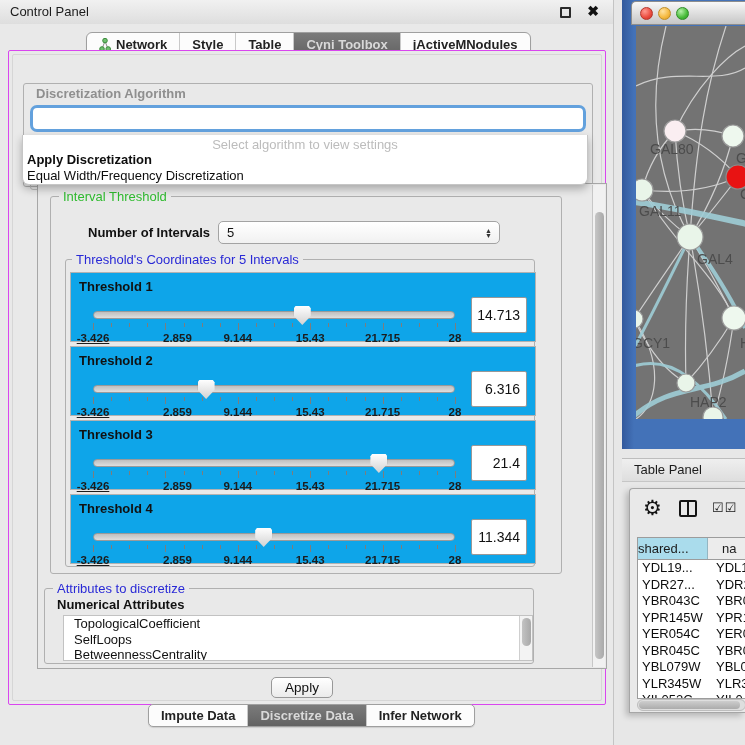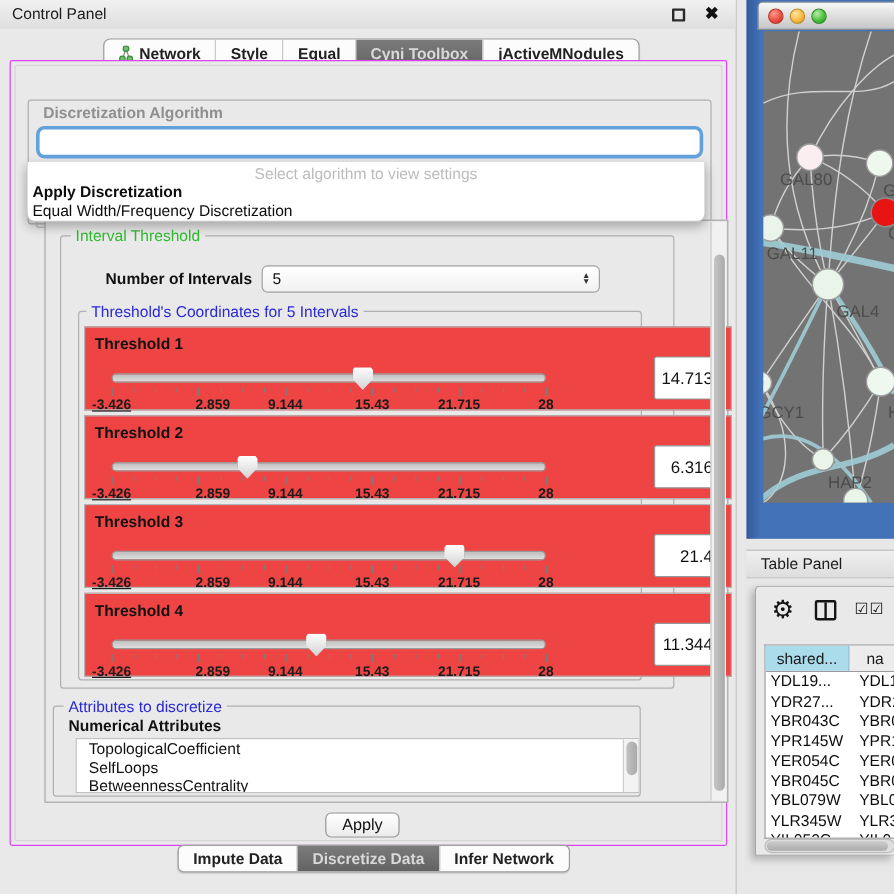--- a/index.html
+++ b/index.html
@@ -49,21 +49,21 @@
   .scroll-pane { position:absolute; left:28px; top:132px; width:570px; height:486px; border:1px solid #a7a7a7; background:#e9e9e9; }
   .v-scrollbar { position:absolute; right:1px; top:1px; bottom:1px; width:13px; background:#f1f1f1; border-left:1px solid #c7c7c7; }
   .v-scrollbar .thumb { position:absolute; left:1.5px; width:9px; top:27px; bottom:8px; border-radius:5px; background:linear-gradient(90deg,#c6c6c6,#a9a9a9); }
 
   .interval-group { left:12px; top:12px; width:512px; height:378px; }
   .num-intervals-label { position:absolute; left:37px; top:28px; font-size:13px; font-weight:bold; color:#111; }
   .num-intervals-combo { position:absolute; left:167px; top:24px; width:282px; height:23px; line-height:21px; }
   .thresh-group { left:14px; top:62px; width:470px; height:308px; }
   .thresh-group .group-title { left:6px;text-align:center; }
 
-  .threshold-panel { position:absolute; left:4px; width:540px; height:70px; background:#ef4444; border:1px solid #b2b2b2; }
+  .threshold-panel { position:absolute; left:4px; width:466px; height:70px; background:#0ea5e9; border:1px solid #b2b2b2; }
   .tp-label { position:absolute; left:8px; top:6px; font-size:13px; font-weight:bold; color:#111; }
   .slider-zone { position:absolute; left:22px; top:38px; width:362px; height:32px; }
   .slider-track { position:absolute; left:0; right:0; top:0; height:8px; border:1px solid #9a9a9a; border-radius:4px; background:linear-gradient(#bfbfbf,#dedede); }
   .slider-thumb { position:absolute; top:-6px; width:17px; height:19px; margin-left:-8px; background:linear-gradient(#fefefe,#d2d2d2); clip-path:polygon(10% 0,90% 0,100% 12%,100% 52%,50% 100%,0 52%,0 12%); filter:drop-shadow(0 0 1px #777); cursor:pointer; z-index:2; }
   .ticks { position:absolute; left:0; right:0; top:12px; height:8px; }
   .tick { position:absolute; top:0; width:1px; height:4px; background:#7d7d7d; }
   .tick.major { height:7px; }
   .tick-labels { position:absolute; left:0; right:0; top:21px; height:12px; }
   .tick-labels span { position:absolute; transform:translateX(-50%); font-size:11.5px; font-weight:bold; color:#1c1c1c; white-space:nowrap; }
   .tick-labels span:nth-child(1){left:0%;text-decoration:underline;} .tick-labels span:nth-child(2){left:20%;margin-left:12px;}
@@ -96,21 +96,21 @@
 
   .table-window { position:absolute; left:629px; top:488px; width:116px; height:225px; background:#e9e9e9; border:1px solid #a6a6a6; border-right:none; border-radius:4px 0 0 0; box-shadow:-3px 3px 6px rgba(0,0,0,.22); }
   .tw-toolbar { position:absolute; left:0; top:0; width:100%; height:44px; }
   .gear-icon { position:absolute; left:13px; top:7px; font-size:21px; color:#141414; cursor:pointer; }
   .columns-icon { position:absolute; left:49px; top:11px; width:18px; height:17px; border:2px solid #141414; border-radius:2px; cursor:pointer; }
   .columns-icon::after { content:""; position:absolute; left:50%; top:0; bottom:0; width:2px; background:#141414; transform:translateX(-50%); }
   .checks-icon { position:absolute; left:82px; top:11px; font-size:13px; letter-spacing:1px; color:#141414; cursor:pointer; }
 
   .data-table { position:absolute; left:7px; top:48px; width:109px; height:162px; background:#fff; border:1px solid #9c9c9c; border-right:none; overflow:hidden; }
   .dt-header { display:flex; height:22px; border-bottom:1px solid #9c9c9c; font-size:13px; color:#1c1c1c; }
-  .dt-header .h1 { width:70px; background:#aadcec; border-right:1px solid #94b6c2; text-align:center; line-height:21px; cursor:pointer; }
+  .dt-header .h1 { width:70px; background:#aadcec; border-right:1px solid #94b6c2; line-height:21px; cursor:pointer; }
   .dt-header .h2 { flex:1; background:#ececec; text-align:left; padding-left:14px; line-height:21px; cursor:pointer; white-space:nowrap; overflow:hidden; }
   .dt-row { display:flex; height:16.5px; line-height:16.5px; font-size:13px; color:#0d0d0d; cursor:pointer; }
   .dt-row .c1 { width:70px; padding-left:4px; white-space:nowrap; overflow:hidden; }
   .dt-row .c2 { flex:1; padding-left:8px; white-space:nowrap; overflow:hidden; }
   .h-scrollbar { position:absolute; left:7px; top:210px; width:109px; height:12px; background:#dedede; border:1px solid #bdbdbd; border-radius:6px; }
   .h-scrollbar .thumb { position:absolute; left:1px; top:1px; width:101px; height:8px; border-radius:4px; background:linear-gradient(#cdcdcd,#ababab); }
 
   svg text { font-family:"Liberation Sans",sans-serif; }
 </style>
 </head>
@@ -133,21 +133,21 @@
           <circle cx="6" cy="2.6" r="2.3" fill="#6fbf6f" stroke="#3c8a3c"></circle>
           <circle cx="3" cy="11" r="2.3" fill="#6fbf6f" stroke="#3c8a3c"></circle>
           <circle cx="9.2" cy="11" r="2.3" fill="#6fbf6f" stroke="#3c8a3c"></circle>
         </svg>
         <span>Network</span>
       </div>
       <div class="tab">
           <span>Style</span>
         </div>
       <div class="tab">
-          <span>Equal</span>
+          <span>Table</span>
         </div>
       <div class="tab selected">
           <span>Cyni Toolbox</span>
         </div>
       <div class="tab">
           <span>jActiveMNodules</span>
         </div>
     </div>
 
     <div class="content-panel">

